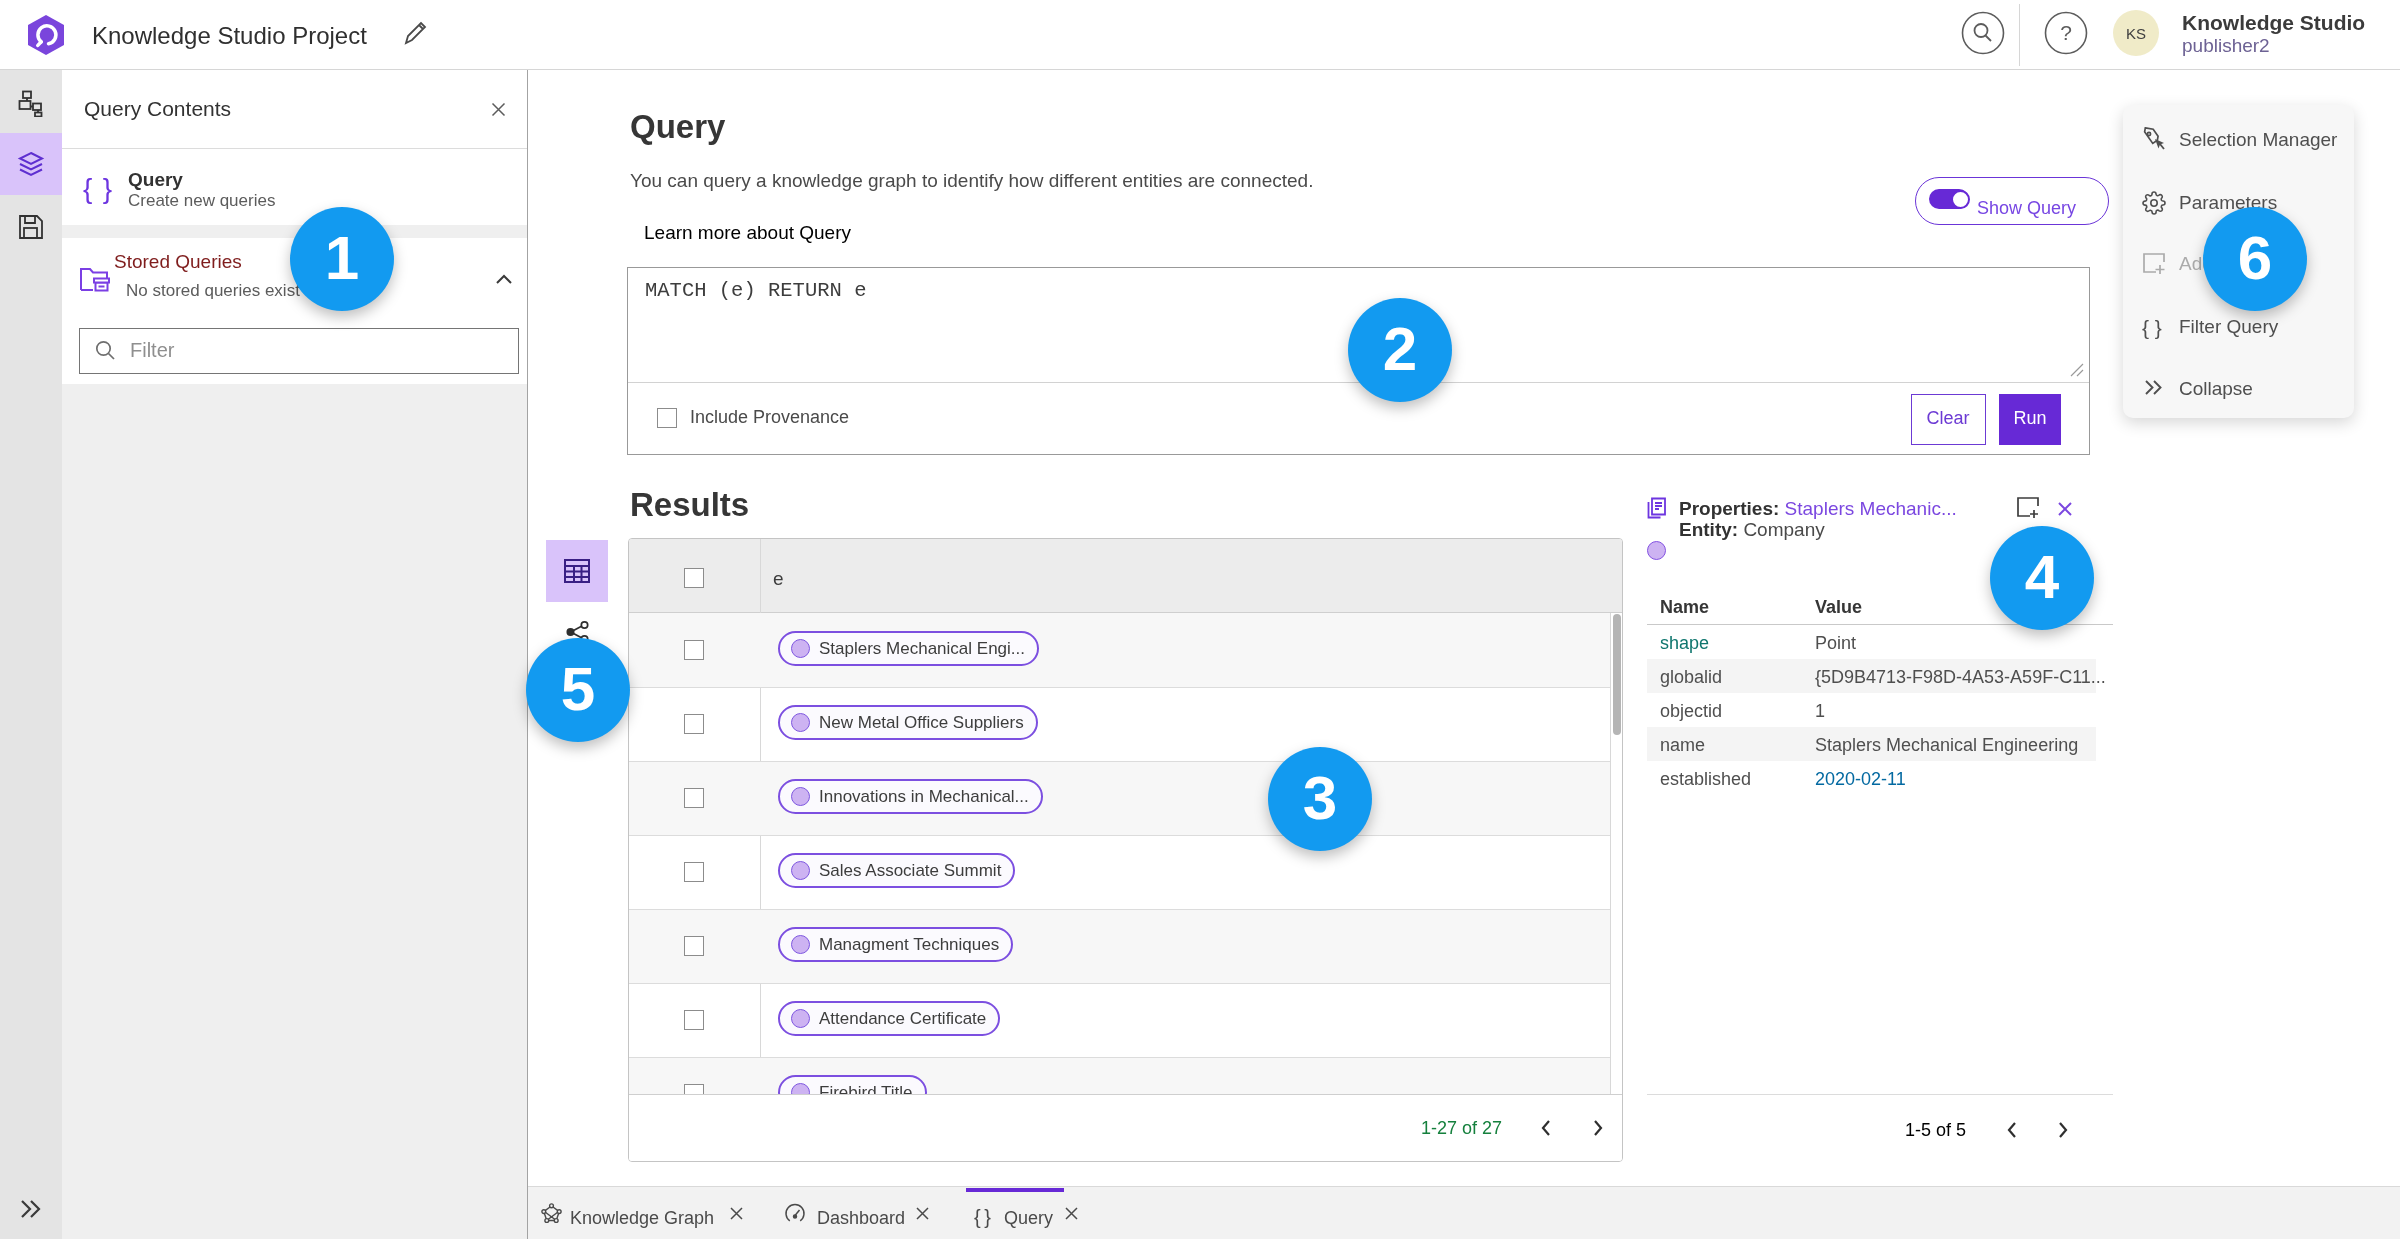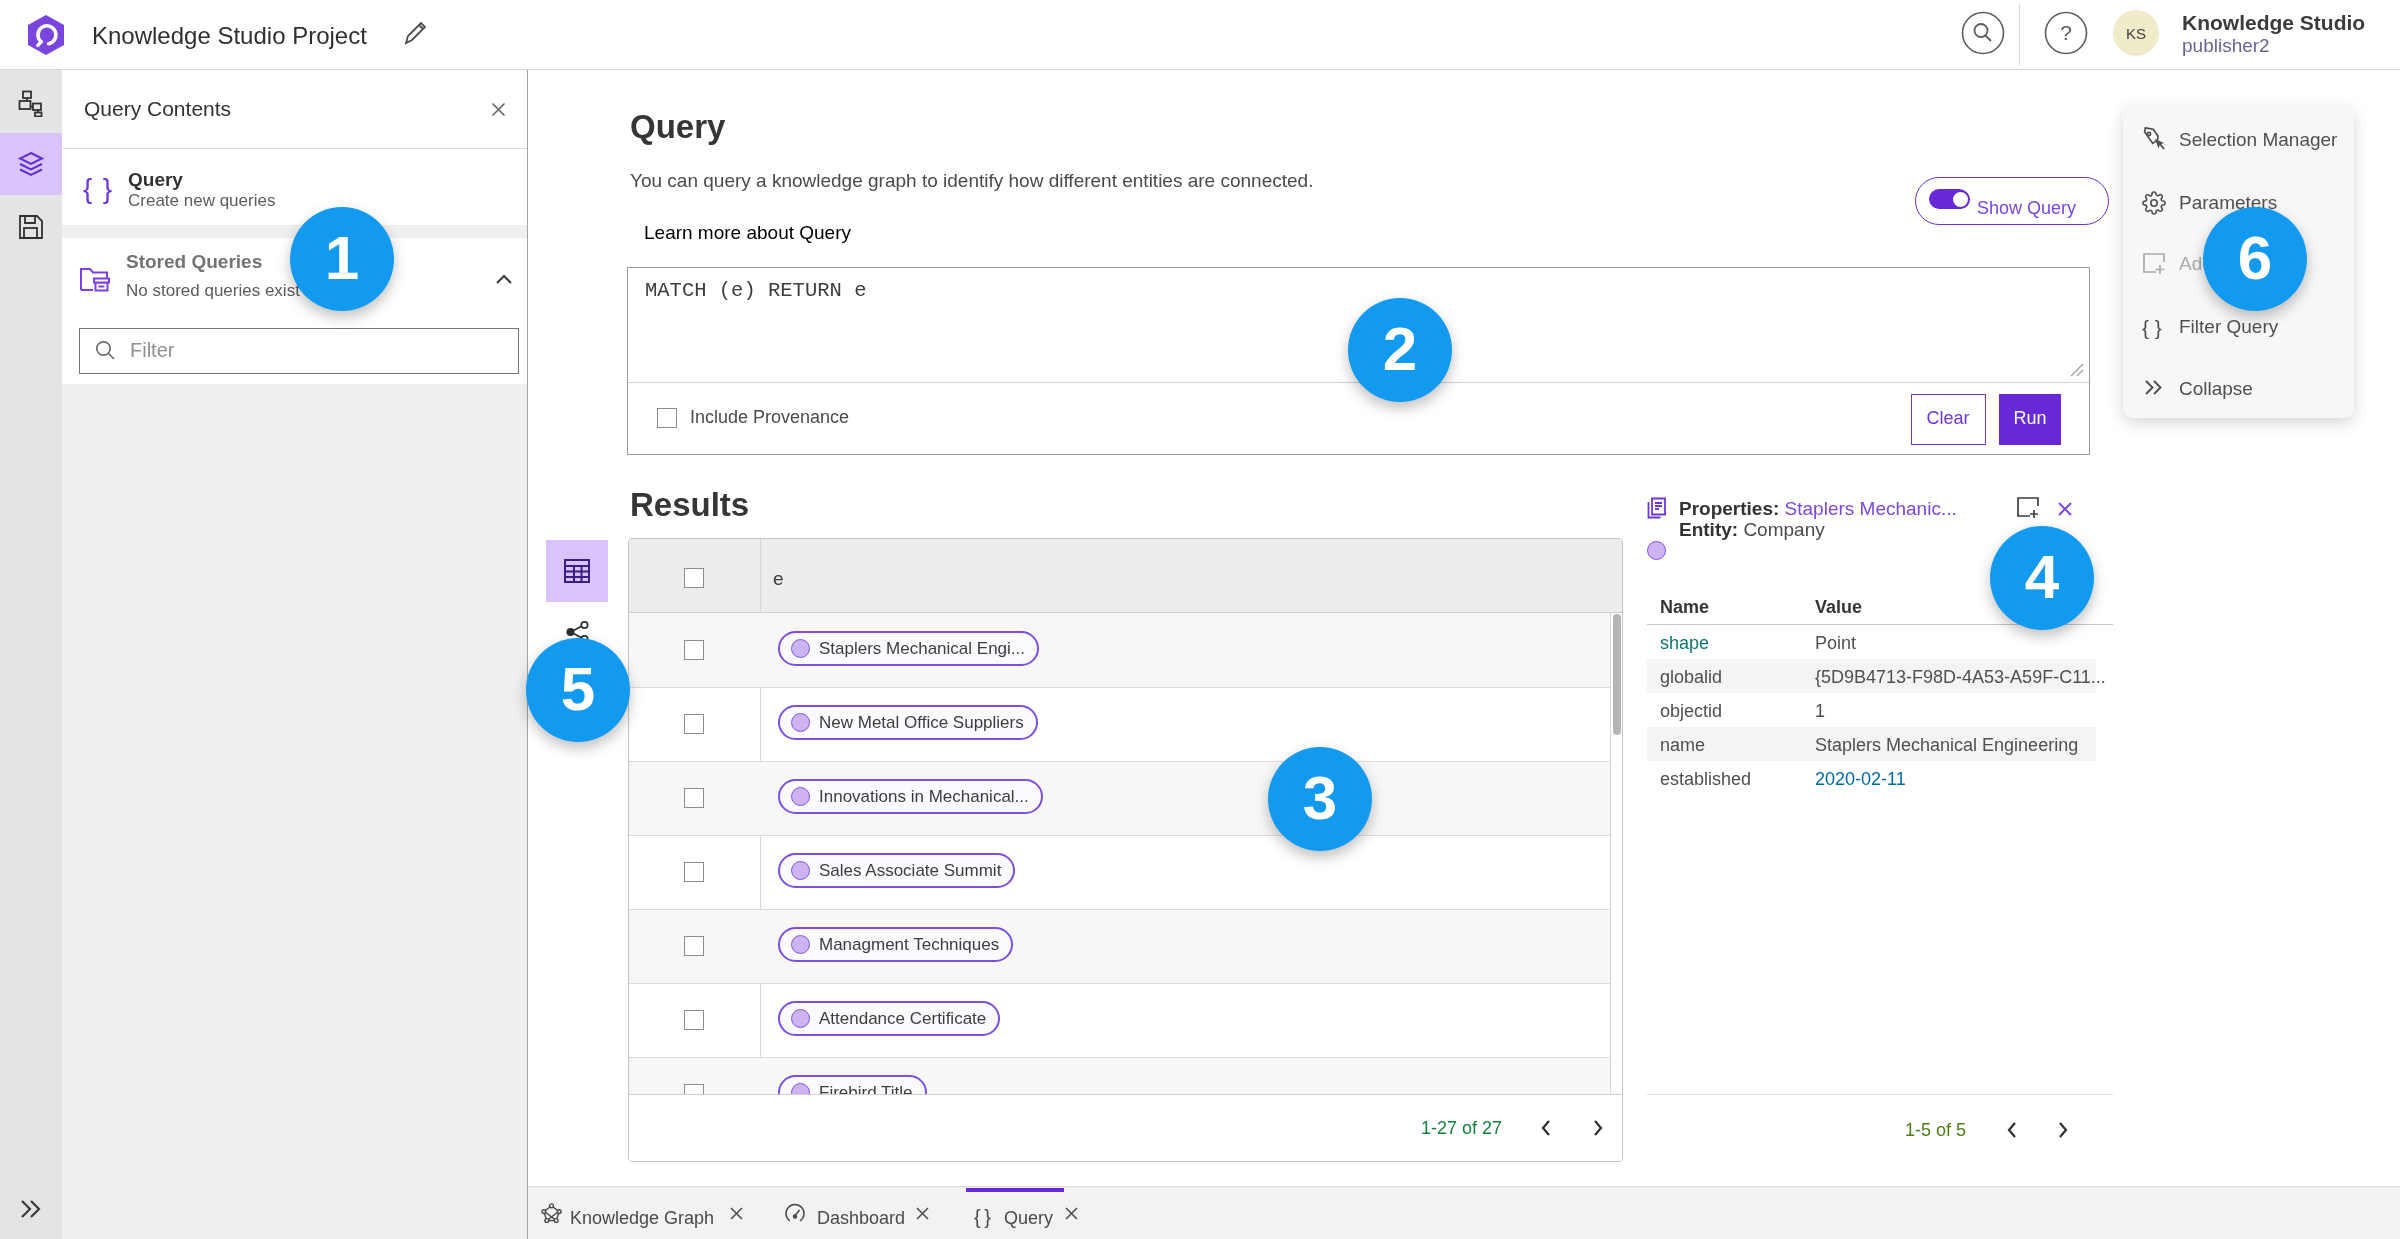--- a/index.html
+++ b/index.html
@@ -103,21 +103,21 @@
   </svg>
 
   <div class="pblock" style="top:79px;height:76px"></div>
   <div class="t" style="left:66px;top:99px;font-size:19px;font-weight:bold;color:#323232">Query</div>
   <div class="t" style="left:66px;top:121px;font-size:17px;color:#5c5c5c">Create new queries</div>
   <div class="t" style="left:21px;top:103px;font-size:28px;color:#6d35e0;letter-spacing:4px;font-weight:400">{ }</div>
 
   <div class="abs" style="left:62px;top:295px"></div>
 
   <div class="pblock" style="top:168px;height:146px"></div>
-  <div class="t" style="left:64px;top:181px;font-size:19px;font-weight:bold;color:#737373">Stored Queries</div>
+  <div class="t" style="left:52px;top:181px;font-size:19px;font-weight:normal;color:#7f1d1d">Stored Queries</div>
   <div class="t" style="left:64px;top:211px;font-size:17px;color:#5c5c5c">No stored queries exist</div>
 
   <svg class="abs" style="left:17px;top:195px" width="32" height="30" viewBox="0 0 32 30">
     <g fill="none" stroke="#7b3fe4" stroke-width="2">
       <path d="M2 25 V4 h9 l3 3.5 h14 v6"></path>
       <path d="M2 25 h12"></path>
     </g>
     <g stroke="#7b3fe4" stroke-width="2">
       <rect x="16.5" y="17.5" width="12" height="8" fill="#fff"></rect>
       <rect x="15" y="13.5" width="15" height="4" fill="#fff"></rect>
@@ -258,21 +258,21 @@
 <div class="t" style="left:1660px;top:667px;font-size:18px;color:#4f4f4f">globalid</div>
 <div class="t" style="left:1815px;top:667px;font-size:18px;color:#4f4f4f">{5D9B4713-F98D-4A53-A59F-C11...</div>
 <div class="t" style="left:1660px;top:701px;font-size:18px;color:#4f4f4f">objectid</div>
 <div class="t" style="left:1815px;top:701px;font-size:18px;color:#4f4f4f">1</div>
 <div class="t" style="left:1660px;top:735px;font-size:18px;color:#4f4f4f">name</div>
 <div class="t" style="left:1815px;top:735px;font-size:18px;color:#4f4f4f">Staplers Mechanical Engineering</div>
 <div class="t" style="left:1660px;top:769px;font-size:18px;color:#4f4f4f">established</div>
 <div class="t" style="left:1815px;top:769px;font-size:18px;color:#0369a1">2020-02-11</div>
 
 <div class="abs" style="left:1647px;top:1094px;width:466px;height:1px;background:#dcdcdc"></div>
-<div class="t" style="left:1905px;top:1120px;font-size:18px;color:#4d7c0f">1-5 of 5</div>
+<div class="t" style="left:1905px;top:1120px;font-size:18px;color:#000000">1-5 of 5</div>
 <svg class="abs" style="left:2004px;top:1121px" width="16" height="18" viewBox="0 0 16 18">
     <path d="M11 2 L5 9 L11 16" fill="none" stroke="#2f2f2f" stroke-width="2.2"></path>
   </svg>
 <svg class="abs" style="left:2055px;top:1121px" width="16" height="18" viewBox="0 0 16 18">
     <path d="M5 2 L11 9 L5 16" fill="none" stroke="#2f2f2f" stroke-width="2.2"></path>
   </svg>
 
 <div id="rmenu" class="abs" style="left:2123px;top:105px;width:231px;height:313px;background:#f7f7f7;border-radius:10px;box-shadow:0 5px 16px rgba(0,0,0,0.16)"></div>
 
 <svg class="abs" style="left:2142px;top:127px" width="26" height="26" viewBox="0 0 26 26">

